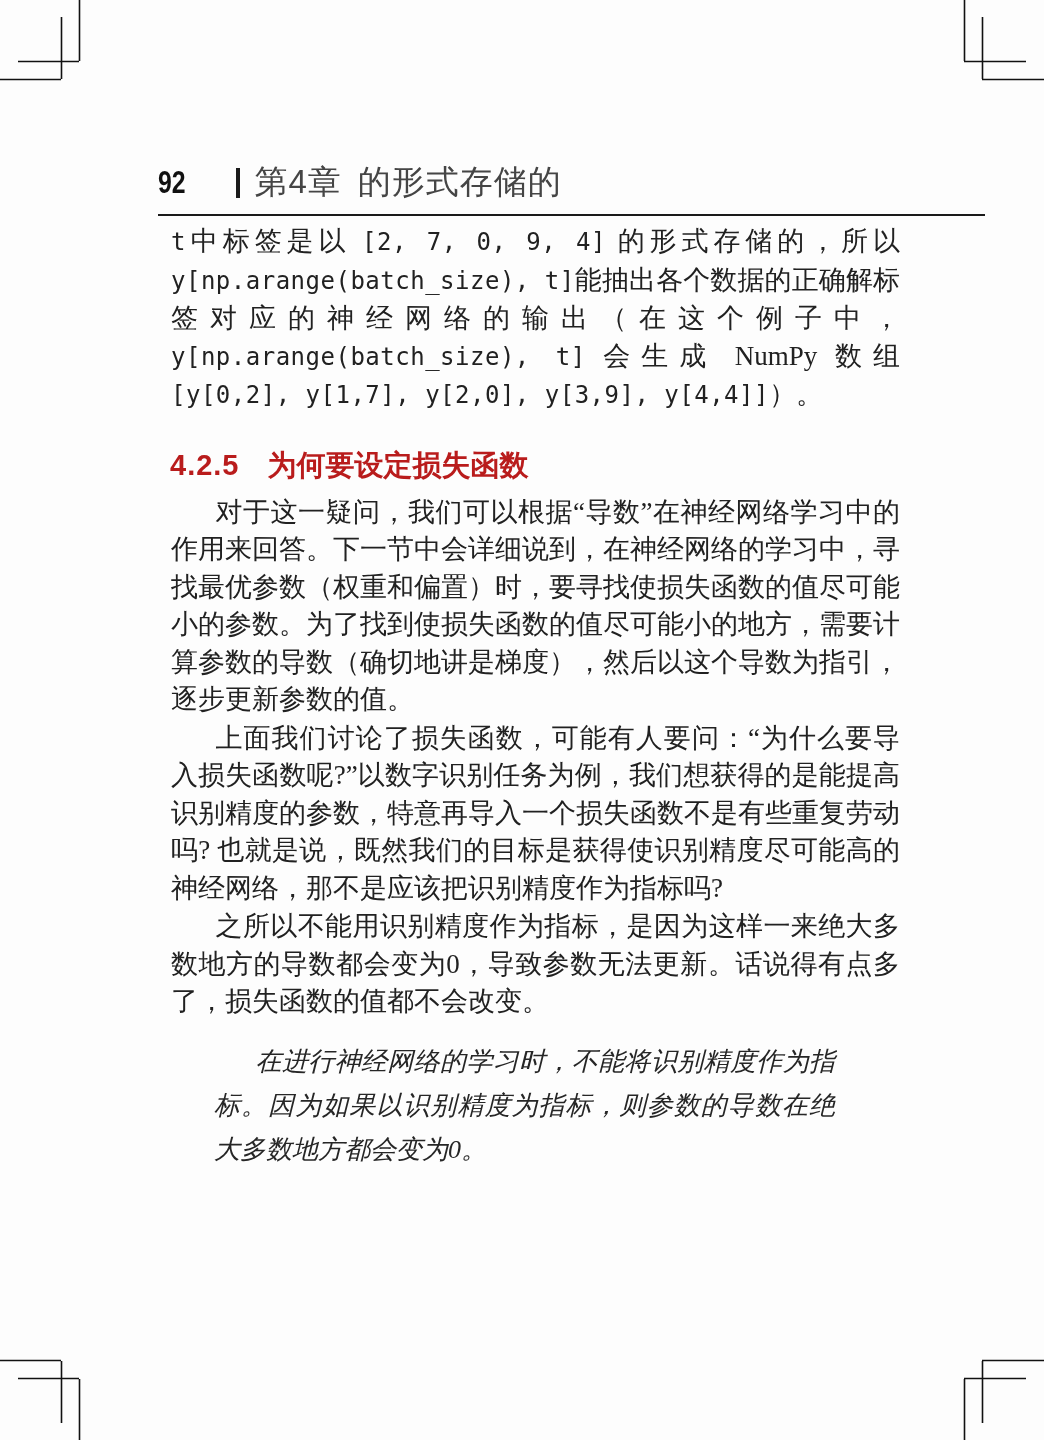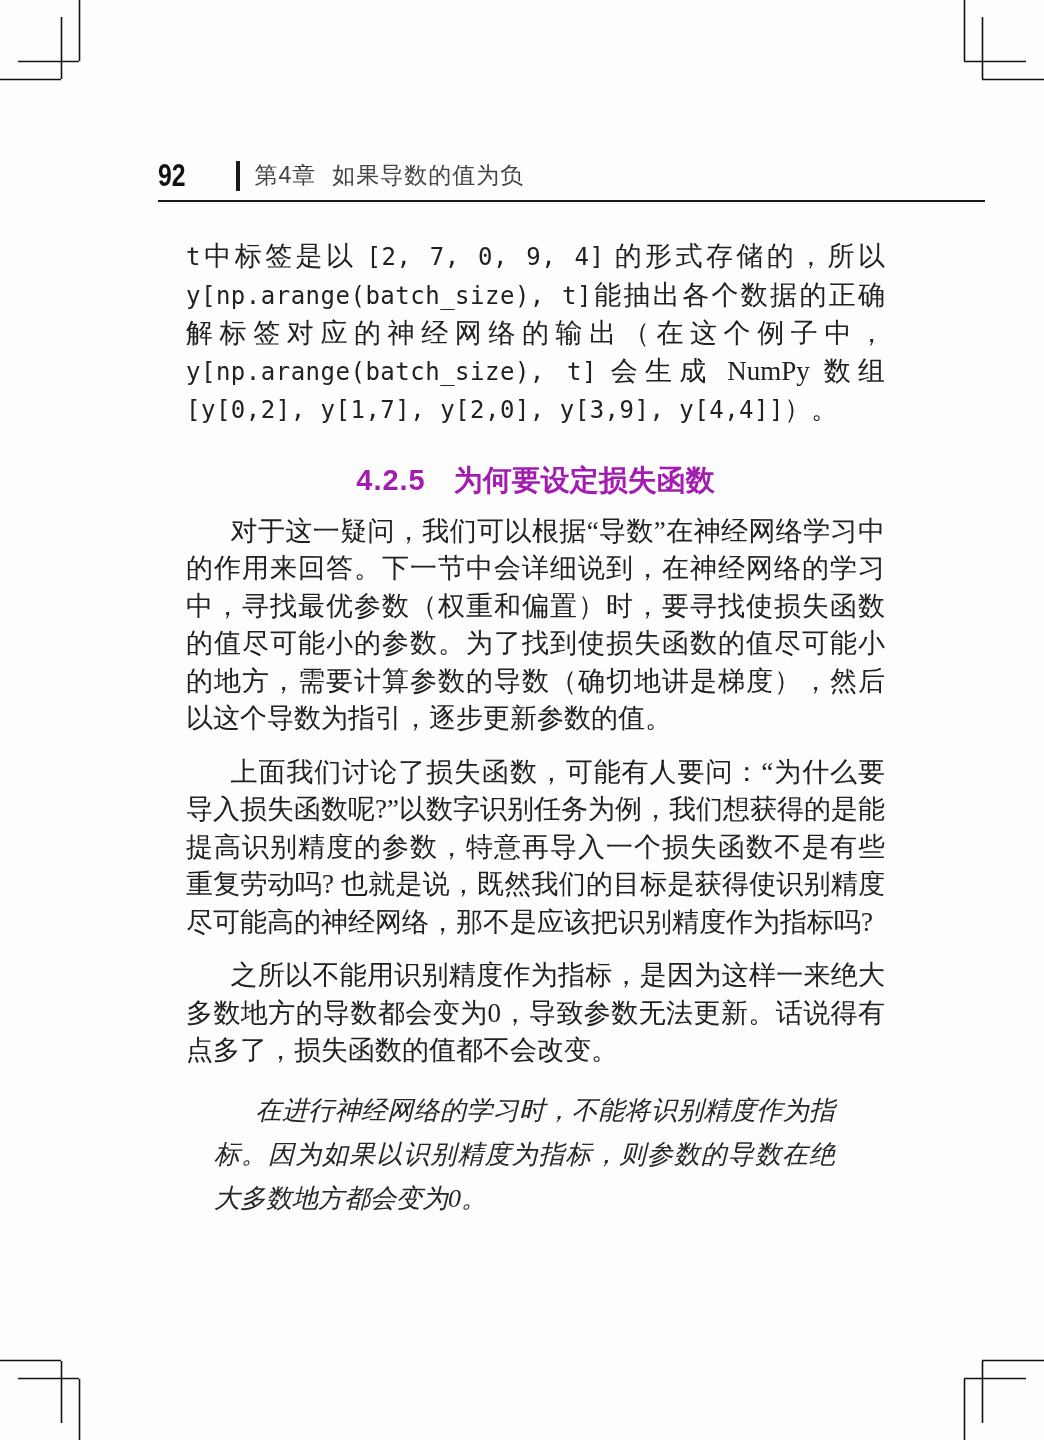--- a/index.html
+++ b/index.html
@@ -30,43 +30,43 @@
     font-weight:bold;font-size:31px;line-height:28px;color:#111;
     display:inline-block;transform:scaleX(.8);transform-origin:left center;
     letter-spacing:0px;
   }
   .header-bar{
     display:inline-block;width:4px;height:30px;background:#1a1a1a;
     margin-left:44px;margin-right:14px;
   }
   .chapter-label,.chapter-title{
     font-family:"Liberation Sans","DejaVu Sans",sans-serif;
-    font-size:23px;color:#454545;letter-spacing:1px;text-align:right;
+    font-size:33px;color:#454545;letter-spacing:1px;text-align:right;
   }
   .chapter-title{margin-left:16px;}
 
   
   .content{
     position:absolute;left:170px;top:222px;width:731px;
     font-size:27px;line-height:37.5px;
     text-align:justify;
     color:#212121;
   }
-  .content p{margin:16px;}
+  .content p{margin:1px;}
   p.indent{text-indent:1.65em;}
   .code{
     font-family:"DejaVu Sans Mono","Liberation Mono",monospace;
     font-size:24px;letter-spacing:.5px;
     white-space:nowrap;
   }
   .sec-heading{
     margin:33px 0 12px 0;
     font-family:"Liberation Sans","DejaVu Sans",sans-serif;
-    font-weight:bold;font-size:29px;line-height:34px;color:#a21caf;
-    text-align:center;
+    font-weight:bold;font-size:29px;line-height:34px;color:#b91c1c;
+    text-align:left;
   }
   .sec-num{margin-right:28px;letter-spacing:1px;}
   .note{
     margin:19px 66px 0 44px;
     font-style:italic;
     font-size:26px;line-height:44px;
     text-indent:1.6em;
     color:#262626;
     text-align:justify;
   }
@@ -84,21 +84,21 @@
 
     <path d="M79.5 1379 V1440 M18 1378.5 H79 M61.5 1361 V1423 M0 1360.5 H61"></path>
 
     <path d="M964.5 1379 V1440 M964 1378.5 H1026 M982.5 1361 V1423 M982 1360.5 H1044"></path>
   </svg>
 
   <div class="running-header">
     <span class="pagenum">92</span>
     <span class="header-bar"></span>
     <span class="chapter-label">第4章</span>
-    <span class="chapter-title">如果导数的值为负</span>
+    <span class="chapter-title">的形式存储的</span>
   </div>
 
   <div class="content">
 
     <p><span class="code">t</span><span class="text-run">中标签是以 </span><span class="code">[2, 7, 0, 9, 4]</span><span class="text-run"> 的形式存储的，所以 </span><span class="code">y[np.arange(batch_size), t]</span><span class="text-run">能抽出各个数据的正确解标签对应的神经网络的输出（在这个例子中，</span><span class="code">y[np.arange(batch_size), t]</span><span class="text-run"> 会生成 NumPy 数组 </span><span class="code">[y[0,2], y[1,7], y[2,0], y[3,9], y[4,4]]</span><span class="text-run">）。</span></p>
 
     <h2 class="sec-heading">
       <span class="sec-num">4.2.5</span><span>为何要设定损失函数</span>
     </h2>
 

